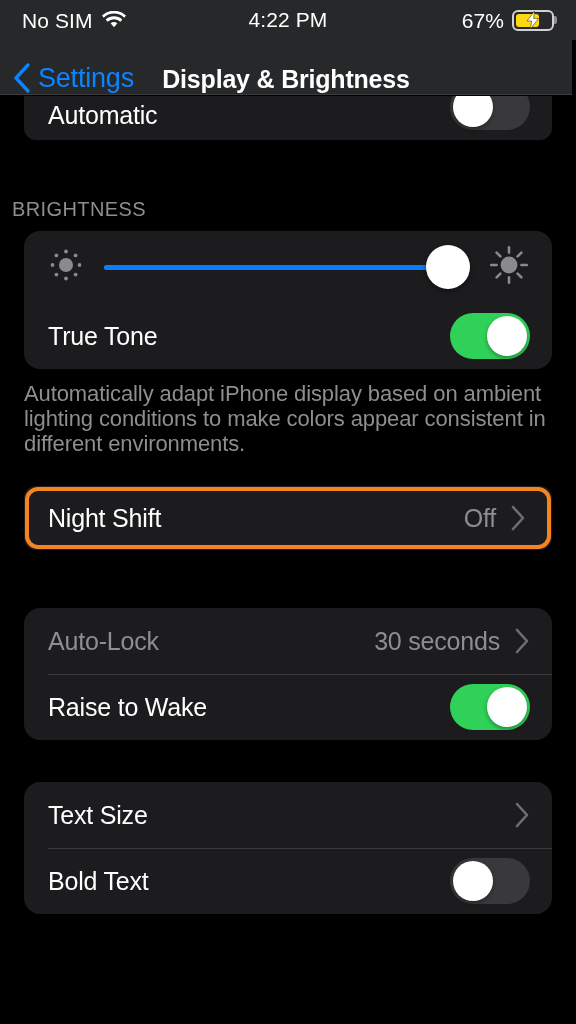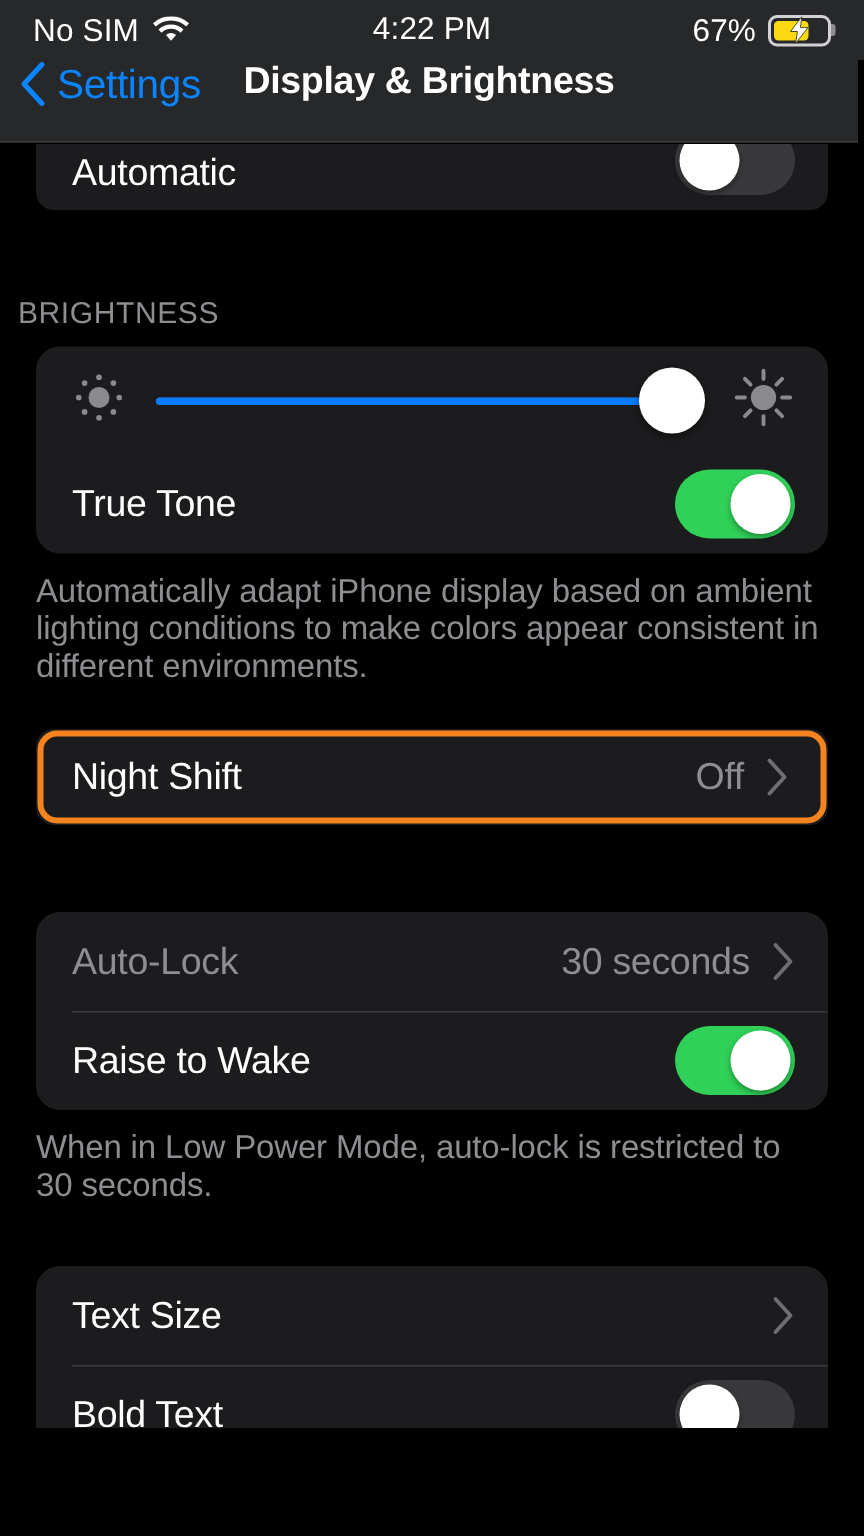--- a/index.html
+++ b/index.html
@@ -95,21 +95,21 @@
 
   
   .nav-bar {
     position: absolute;
     top: 40px; left: 0; right: 4px;
     height: 55px;
     background: #262829;
     border-bottom: 1px solid #3a3c3d;
     box-sizing: border-box;
     display: flex;
-    align-items: flex-start;
+    align-items: flex-end;
   }
   .back-btn {
     display: flex;
     align-items: center;
     gap: 6px;
     margin-left: 12px;
     cursor: pointer;
   }
   .back-chevron { display: block; }
   .back-label {
@@ -401,21 +401,20 @@
         </span>
       </div>
       <div class="row">
         <span class="row-label">Raise to Wake</span>
         <span class="toggle on">
           <span class="knob"></span>
         </span>
       </div>
     </div>
 
-    <div class="footer-text">When in Low Power Mode, auto-lock is restricted to 30 seconds.</div>
 
     <div class="spacer-md"></div>
 
     <div class="card">
       <div class="row">
         <span class="row-label">Text Size</span>
         <span>
           <svg class="chevron" width="16" height="28" viewBox="0 0 16 28">
             <path d="M3 3 L13 14 L3 25" fill="none" stroke="#6d6d72" stroke-width="2.6" stroke-linecap="round" stroke-linejoin="round"></path>
           </svg>

